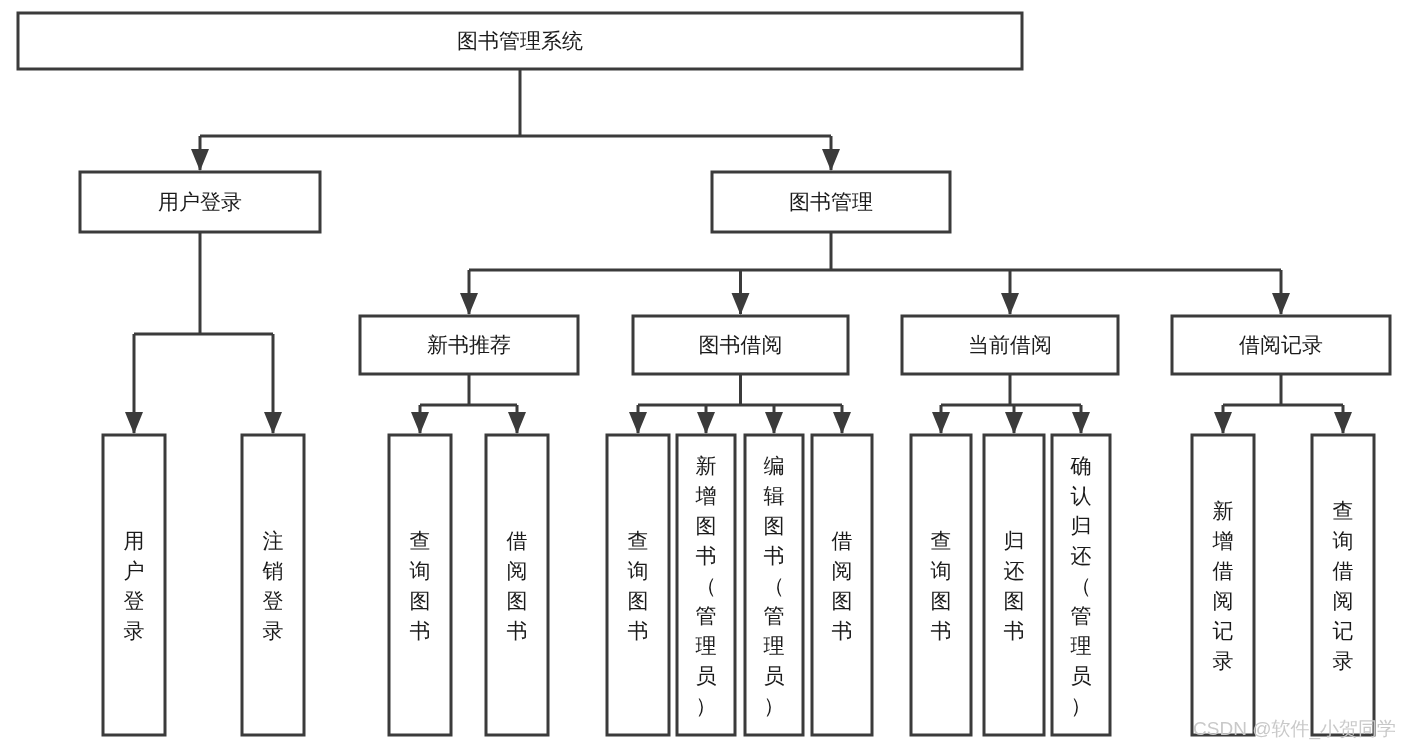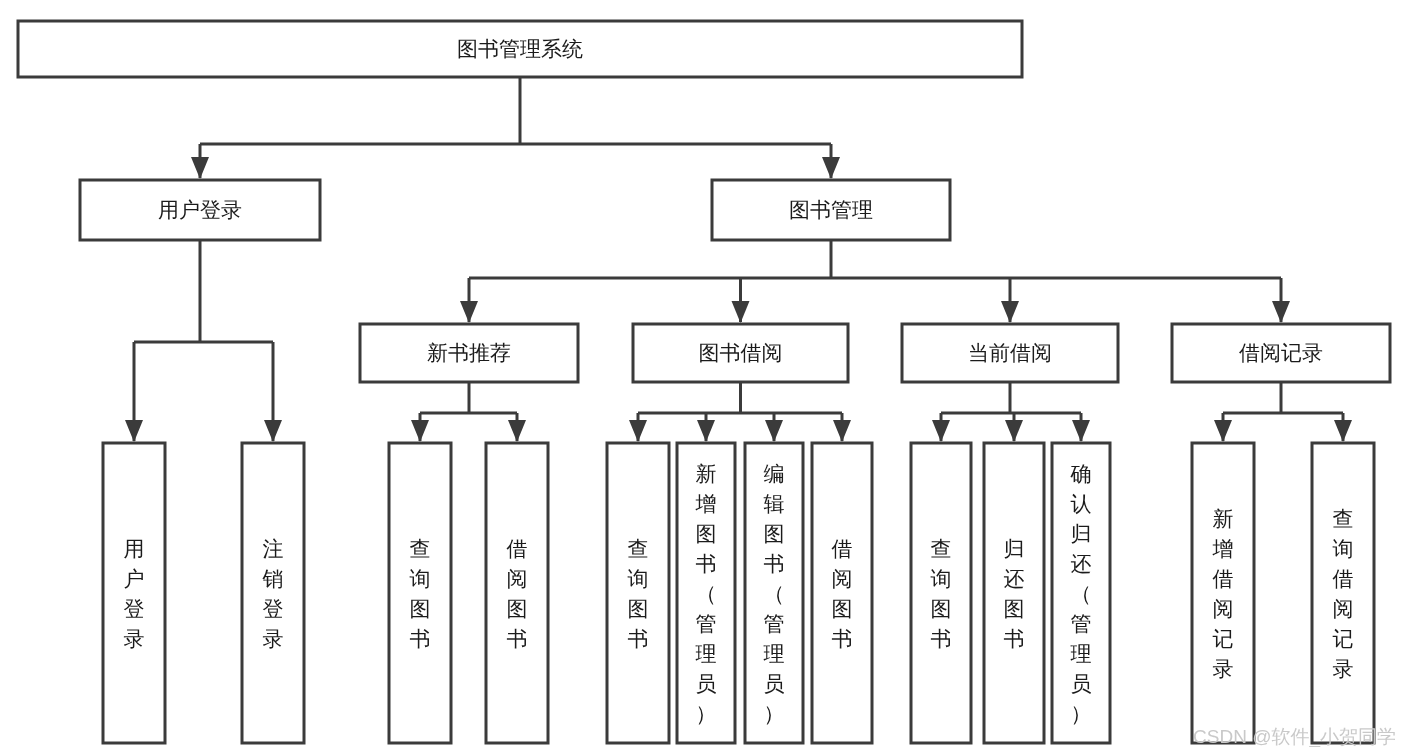--- a/index.html
+++ b/index.html
@@ -10,21 +10,21 @@
   body {
     width: 1405px;
     height: 747px;
     font-family: "Liberation Sans", "DejaVu Sans", sans-serif;
     overflow: hidden;
     position: relative;
   }
   #diagram-root {
     position: absolute;
     left: 0;
-    top: 8px;
+    top: 0;
     width: 1405px;
     height: 540px;
   }
   svg.flow {
     display: block;
     width: 1405px;
     height: 747px;
   }
   .node-rect {
     fill: #ffffff;

